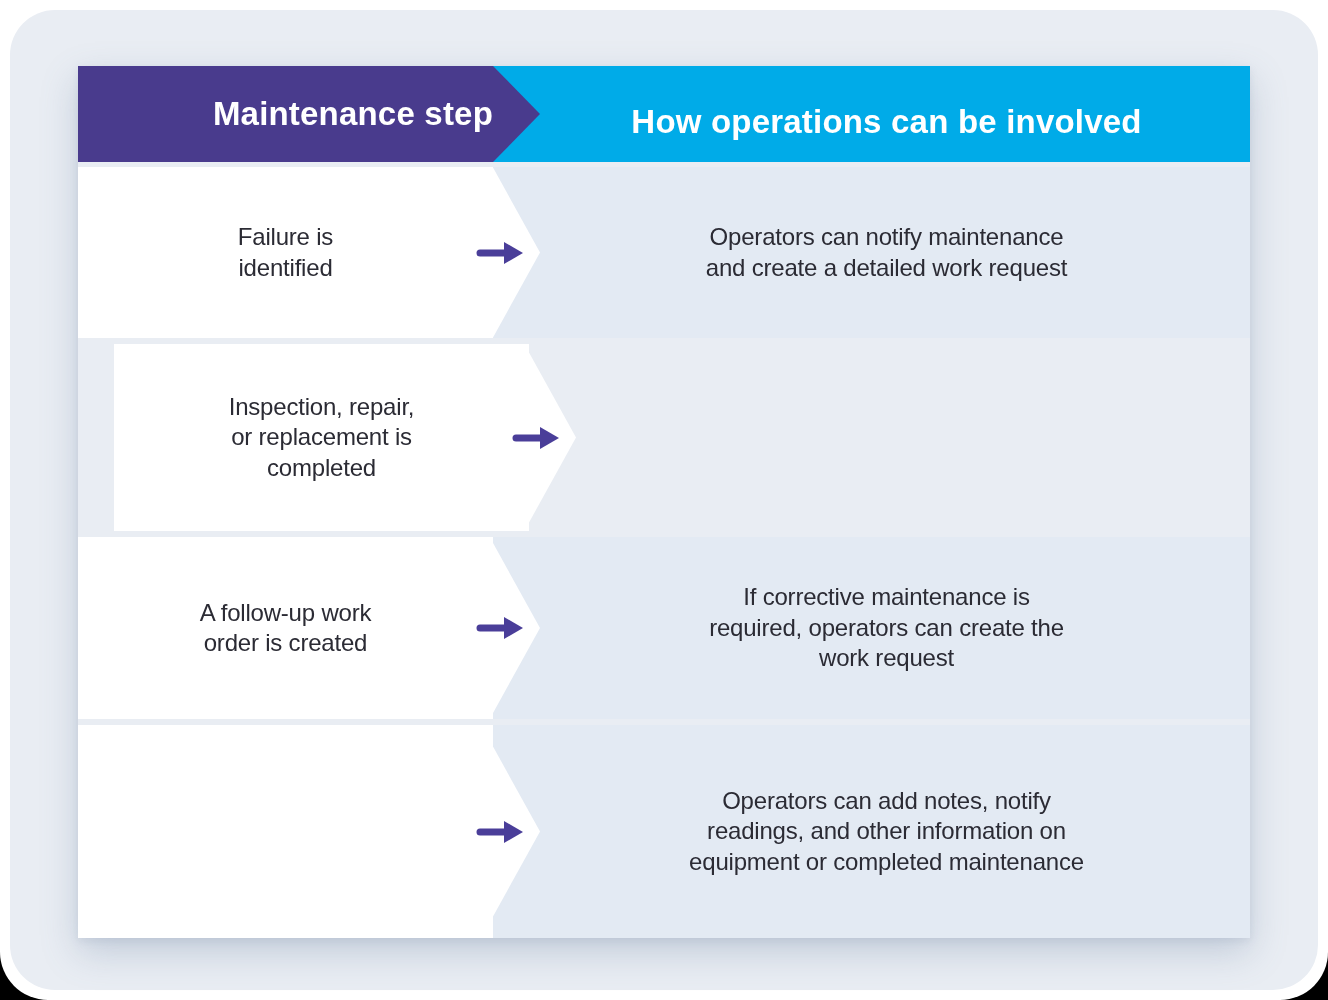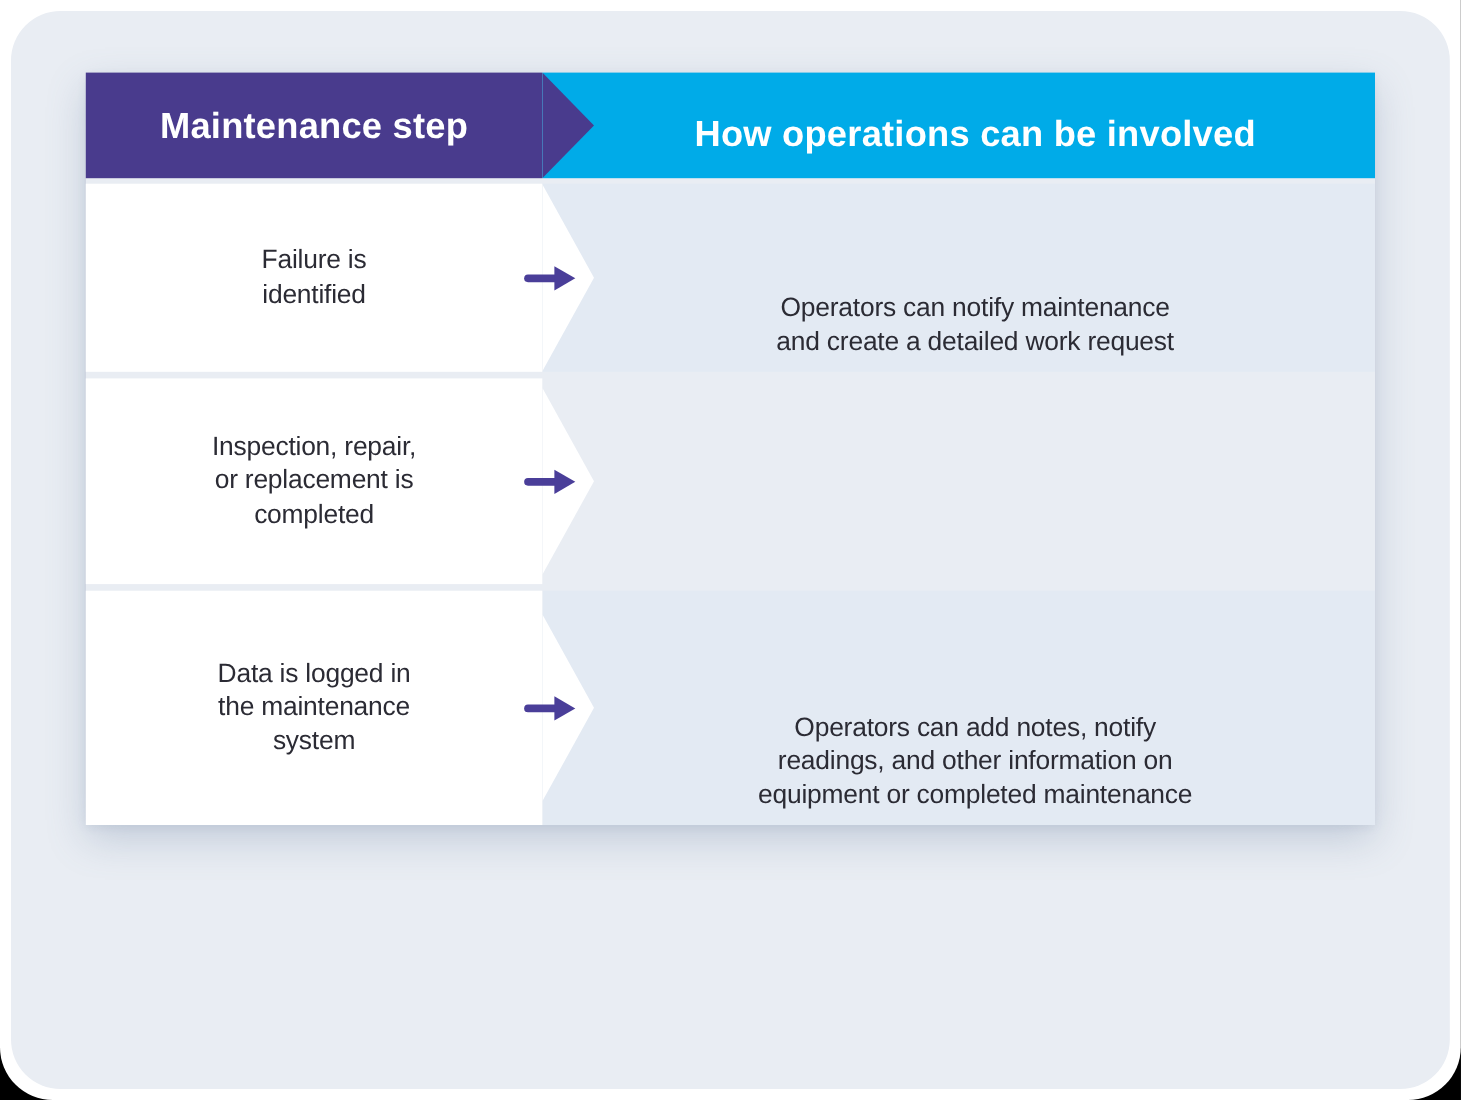--- a/index.html
+++ b/index.html
@@ -34,30 +34,30 @@
     box-shadow: 0 14px 34px rgba(104, 126, 158, 0.30), 0 3px 8px rgba(104,126,158,0.12);
   }
   .thead, .row {
     display: grid;
     grid-template-columns: 415px 1fr;
   }
   .thead { height: 96px; margin-bottom: 5px; }
   .row { margin-bottom: 6px; }
   .row:last-child { margin-bottom: 0; }
   .row-1 { min-height: 171px; }
-  .row-2 { min-height: 187px; }
+  .row-2 { min-height: 187px; padding-left: 36px; }
   .row-3 { min-height: 182px; }
   .row-4 { min-height: 213px; }
 
   .hcell-left {
     position: relative;
     background: var(--header-purple, #493b8d);
     display: flex;
     align-items: center;
-    justify-content: center;
+    justify-content: flex-end;
     z-index: 4;
   }
   .hcell-right {
     background: var(--header-blue, #00abe8);
     display: flex;
     align-items: center;
     justify-content: center;
     padding: 16px 45px 0 75px;
   }
   .header-text {
@@ -73,21 +73,21 @@
     position: relative;
     background: var(--step-cell-background, #ffffff);
     display: flex;
     align-items: center;
     justify-content: center;
     z-index: 4;
   }
   .cell-right {
     background: var(--involvement-cell-background, #e3eaf3);
     display: flex;
-    align-items: flex-end;
+    align-items: center;
     justify-content: center;
     padding: 12px 45px 12px 75px;
   }
   .cell-text {
     color: var(--body-text, #2b2b34);
     font-size: 24px;
     line-height: 1.27;
     letter-spacing: -0.2px;
     text-align: center;
     white-space: pre-line;
@@ -161,26 +161,39 @@
 or replacement is
 completed</div>
           <svg class="arrow" width="48" height="24" viewBox="0 0 48 24">
             <line x1="4" y1="12" x2="30" y2="12" stroke="#4a3e99" stroke-width="7" stroke-linecap="round"></line>
             <polygon points="28,1 47,12 28,23" fill="#4a3e99"></polygon>
           </svg>
           <div class="chev white-chev"></div>
         </div>
       </div>
 
+      <div class="row row-3">
+        <div class="cell-left">
+          <div class="cell-text">A follow-up work
+order is created</div>
+          <svg class="arrow" width="48" height="24" viewBox="0 0 48 24">
+            <line x1="4" y1="12" x2="30" y2="12" stroke="#4a3e99" stroke-width="7" stroke-linecap="round"></line>
+            <polygon points="28,1 47,12 28,23" fill="#4a3e99"></polygon>
+          </svg>
+          <div class="chev white-chev"></div>
+        </div>
+        <div class="cell-right">
+          <div class="cell-text">If corrective maintenance is
+required, operators can create the
+work request</div>
+        </div>
+      </div>
 
       <div class="row row-4">
         <div class="cell-left">
-          <div class="cell-text">Data is logged in
-the maintenance
-system</div>
           <svg class="arrow" width="48" height="24" viewBox="0 0 48 24">
             <line x1="4" y1="12" x2="30" y2="12" stroke="#4a3e99" stroke-width="7" stroke-linecap="round"></line>
             <polygon points="28,1 47,12 28,23" fill="#4a3e99"></polygon>
           </svg>
           <div class="chev white-chev"></div>
         </div>
         <div class="cell-right">
           <div class="cell-text">Operators can add notes, notify
 readings, and other information on
 equipment or completed maintenance</div>

